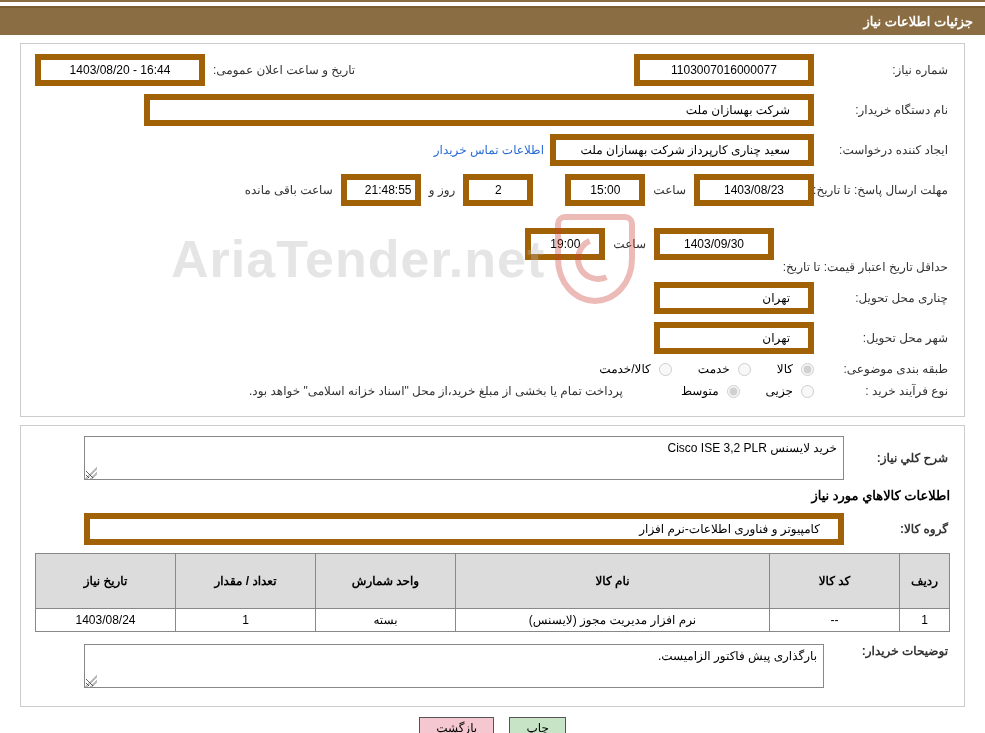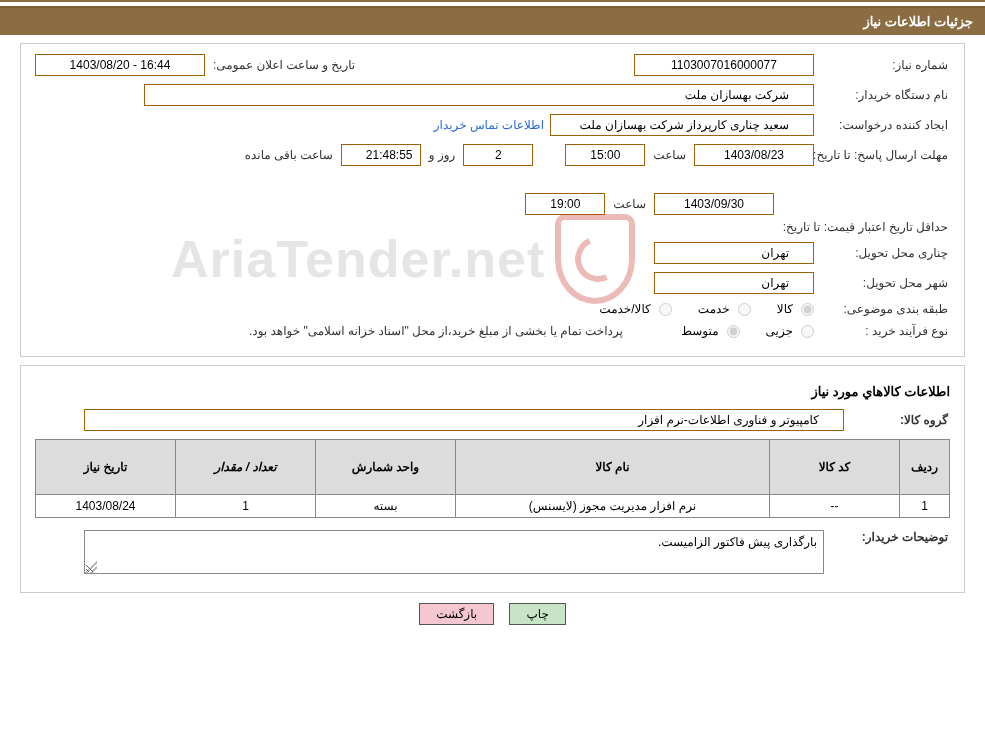--- a/index.html
+++ b/index.html
@@ -4,21 +4,21 @@
 <style>
 * { box-sizing: border-box; margin: 0; padding: 0; }
 body { font-family: Tahoma, Arial, sans-serif; font-size: 12px; background: #fff; direction: rtl; width: 985px; }
 .header-bar { background: #8a6d43; color: #fff; padding: 6px 12px; font-size: 13px; font-weight: bold; border-top: 2px solid #7a5d33; }
 .top-border { height: 4px; background: #fff; border-top: 2px solid #8a6d43; margin-bottom: 2px; }
 .outer { border: 1px solid #ccc; margin: 8px 20px; padding: 10px 14px; position: relative; }
 .row { display: flex; align-items: center; margin-bottom: 8px; gap: 6px; }
 .lbl { color: #333; font-size: 12px; white-space: nowrap; padding: 0 2px; }
 .lbl-w { width: 130px; text-align: right; }
 .lbl-w2 { width: 170px; text-align: right; margin-top: 46px; }
-.val { background: #fff; border: 1px solid #a16207; padding: 2px 24px; font-size: 12px; min-height: 20px; line-height: 16px; direction: rtl; text-align: right; }
+.val { background: #fff; border: 6px solid #a16207; padding: 2px 18px; font-size: 12px; min-height: 20px; line-height: 16px; direction: rtl; text-align: right; }
 .radio-wrap { display: inline-flex; align-items: center; gap: 4px; margin-left: 20px; }
 input[type=radio] { margin-left: 4px; }
 .link { color: #2b6cd6; cursor: pointer; }
 .section2 { border: 1px solid #ccc; margin: 0 20px 8px 20px; padding: 10px 14px; position: relative; }
 .textarea { background: #fff; border: 1px solid #888; padding: 4px 6px; font-size: 12px; min-height: 44px; width: 760px; resize: both; overflow: auto; direction: rtl; text-align: right; position: relative; }
 .textarea::after { content: ''; position: absolute; left: 0; bottom: 0; width: 12px; height: 12px; background: linear-gradient(135deg, transparent 50%, #bbb 50%, #bbb 60%, transparent 60%, transparent 70%, #bbb 70%, #bbb 80%, transparent 80%); }
 .subhdr { font-weight: bold; font-size: 13px; margin: 8px 0 10px 0; }
 table.data { width: 100%; border-collapse: collapse; margin-top: 6px; }
 table.data th { background: #dcdcdc; border: 1px solid #888; padding: 20px 6px; font-size: 12px; font-weight: bold; }
 table.data td { border: 1px solid #888; padding: 4px 6px; font-size: 12px; text-align: center; background: #fff; }
@@ -118,36 +118,40 @@
     <span class="radio-wrap">
       <input type="radio" name="proc" checked="" disabled="" style="">
       <span>متوسط</span>
     </span>
     <span class="lbl" style="margin-right:30px">پرداخت تمام یا بخشی از مبلغ خرید،از محل "اسناد خزانه اسلامی" خواهد بود.</span>
   </div>
 
 </div>
 
 <div class="section2">
+  <div class="row">
+    <span class="lbl" style="width:100px; font-weight:bold">شرح کلي نياز:</span>
+    <div class="textarea">خرید لایسنس Cisco ISE 3,2 PLR</div>
+  </div>
 
   <div class="subhdr">اطلاعات كالاهاي مورد نياز</div>
 
   <div class="row">
     <span class="lbl" style="width:100px; font-weight:bold">گروه کالا:</span>
     <span class="val" style="width:760px">کامپیوتر و فناوری اطلاعات-نرم افزار</span>
   </div>
 
   <table class="data">
     <thead>
         <tr id="thead-row">
           <th style="width: 50px;">رديف</th>
           <th style="width: 130px;">کد کالا</th>
           <th>نام کالا</th>
           <th style="width: 140px;">واحد شمارش</th>
-          <th style="width: 140px; font-style: italic;">تعداد / مقدار</th>
+          <th style="width: 140px;">تعداد / مقدار</th>
           <th style="width: 140px;">تاريخ نياز</th>
         </tr>
       </thead>
     <tbody id="tbody">
         <tr>
           <td>1</td>
           <td>--</td>
           <td>نرم افزار مدیریت مجوز (لایسنس)</td>
           <td>بسته</td>
           <td>1</td>

